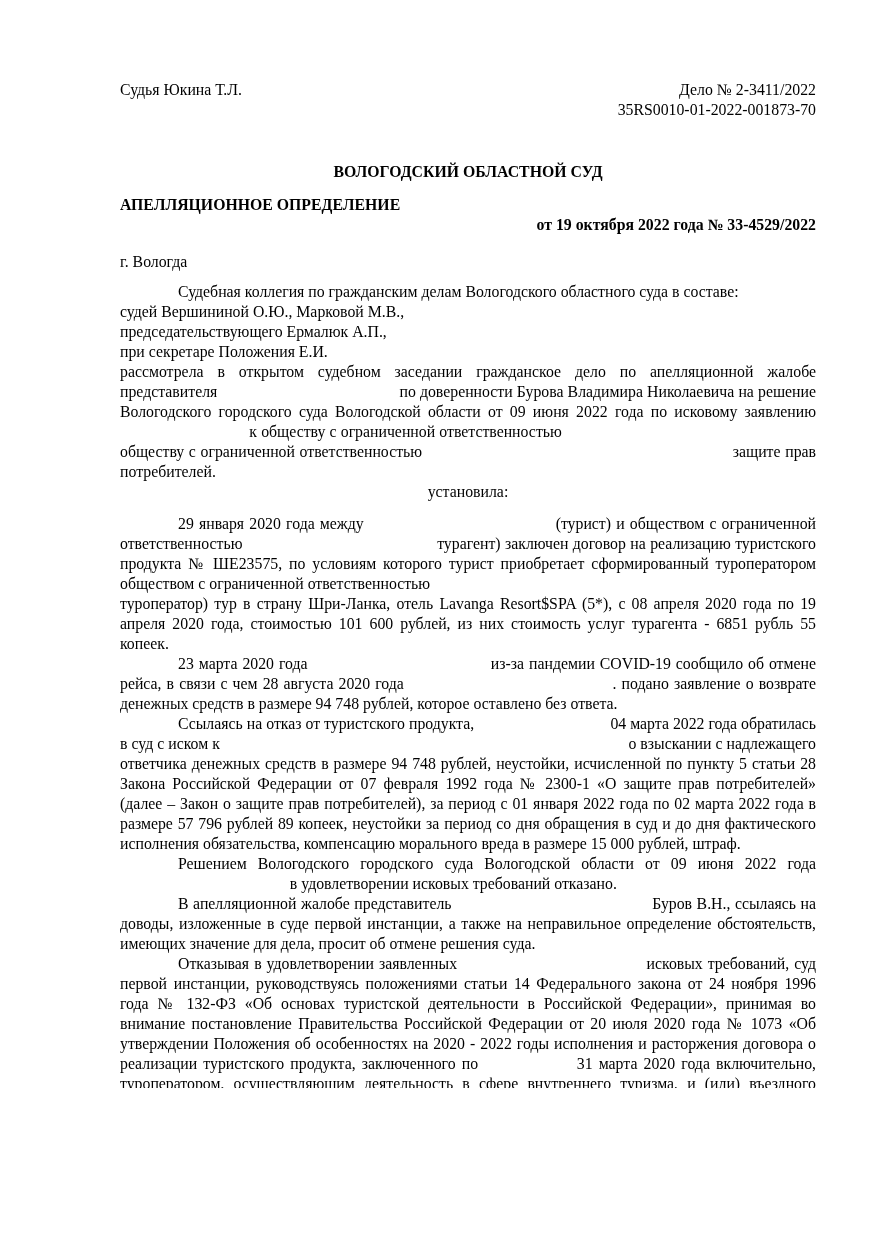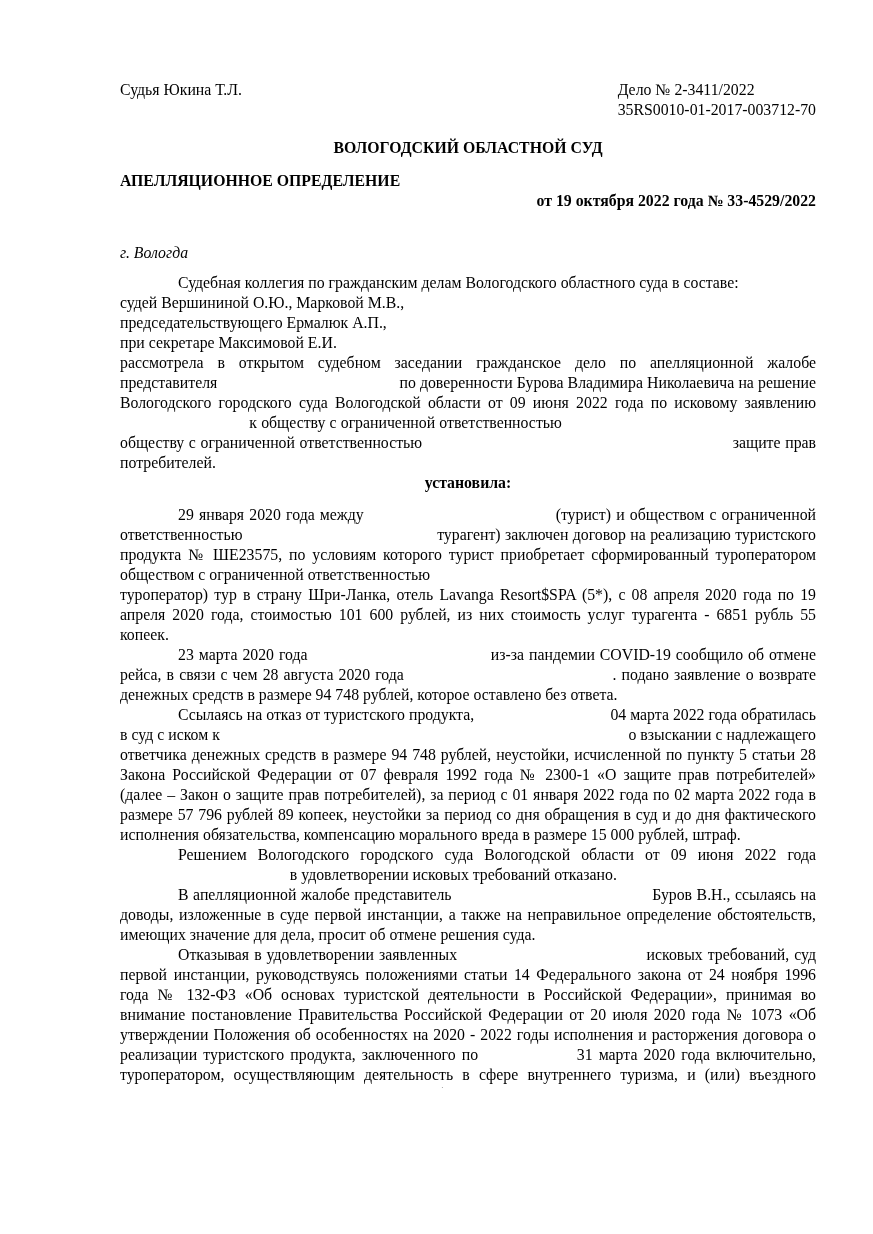--- a/index.html
+++ b/index.html
@@ -19,78 +19,77 @@
     line-height: 20px;
     padding: 80px 57px 0 120px;
     overflow: hidden;
   }
   .header-row {
     display: flex;
     justify-content: space-between;
     align-items: flex-start;
   }
   .header-left { white-space: nowrap; }
-  .header-right { white-space: nowrap; margin-left: 12px; }
+  .header-right { text-align: right; white-space: nowrap; margin-left: 12px; }
   .court-name {
     text-align: center;
     font-weight: bold;
-    margin-top: 18px;
+    margin-top: 42px;
   }
   .doc-type {
     text-align: left;
     font-weight: bold;
     margin-top: 13px;
   }
   .doc-date {
     text-align: right;
     font-weight: bold;
   }
   .city-line {
-    margin-top: 32px;
-    font-style: italic;
+    margin-top: 17px;
   }
   .doc-body {
     margin-top: 10px;
   }
   .doc-body p {
     margin: 0;
     text-align: justify;
   }
   .doc-body p.indent { text-indent: 58px; }
   .doc-body p.plain { text-indent: 0; }
   .doc-body p.center-bold {
     text-align: center;
-    font-weight: bold;
+    font-weight: normal;
     text-indent: 0;
     margin-bottom: 12px;
   }
 </style>
 </head>
 <body>
 
 <div class="page">
   <div class="header-row">
     <div class="header-left">Судья Юкина Т.Л.</div>
     <div class="header-right">
       <div>Дело № 2-3411/2022</div>
-      <div>35RS0010-01-2017-003712-70</div>
+      <div>35RS0010-01-2022-001873-70</div>
     </div>
   </div>
 
   <div class="court-name">ВОЛОГОДСКИЙ ОБЛАСТНОЙ СУД</div>
   <div class="doc-type">АПЕЛЛЯЦИОННОЕ ОПРЕДЕЛЕНИЕ</div>
   <div class="doc-date">от 19 октября 2022 года № 33-4529/2022</div>
 
   <div class="city-line">г. Вологда</div>
 
   <div class="doc-body" id="doc-body">
       <p class="indent">Судебная коллегия по гражданским делам Вологодского областного суда в составе:</p>
       <p class="plain">судей Вершининой О.Ю., Марковой М.В.,</p>
       <p class="plain">председательствующего Ермалюк А.П.,</p>
-      <p class="plain">при секретаре Максимовой Е.И.</p>
+      <p class="plain">при секретаре Положения Е.И.</p>
       <p class="plain">рассмотрела в открытом судебном заседании гражданское дело по апелляционной жалобе представителя &nbsp;&nbsp;&nbsp;&nbsp;&nbsp;&nbsp;&nbsp;&nbsp;&nbsp;&nbsp;&nbsp;&nbsp;&nbsp;&nbsp;&nbsp;&nbsp;&nbsp;&nbsp;&nbsp;&nbsp;&nbsp;&nbsp;&nbsp;&nbsp;&nbsp;&nbsp;&nbsp;&nbsp;&nbsp;&nbsp;&nbsp;&nbsp;&nbsp;&nbsp;&nbsp;&nbsp;&nbsp;&nbsp;&nbsp;&nbsp;&nbsp;&nbsp; по доверенности Бурова Владимира Николаевича на решение Вологодского городского суда Вологодской области от 09 июня 2022 года по исковому заявлению &nbsp;&nbsp;&nbsp;&nbsp;&nbsp;&nbsp;&nbsp;&nbsp;&nbsp;&nbsp;&nbsp;&nbsp;&nbsp;&nbsp;&nbsp;&nbsp;&nbsp;&nbsp;&nbsp;&nbsp;&nbsp;&nbsp;&nbsp;&nbsp;&nbsp;&nbsp;&nbsp;&nbsp;&nbsp;&nbsp; к обществу с ограниченной ответственностью &nbsp;&nbsp;&nbsp;&nbsp;&nbsp;&nbsp;&nbsp;&nbsp;&nbsp;&nbsp;&nbsp;&nbsp;&nbsp;&nbsp;&nbsp;&nbsp;&nbsp;&nbsp;&nbsp;&nbsp;&nbsp;&nbsp;&nbsp;&nbsp;&nbsp;&nbsp;&nbsp;&nbsp;&nbsp;&nbsp;&nbsp;&nbsp;&nbsp;&nbsp;&nbsp;&nbsp;&nbsp;&nbsp;&nbsp;&nbsp;&nbsp;&nbsp;&nbsp;&nbsp;&nbsp;&nbsp;&nbsp;&nbsp;&nbsp;&nbsp;&nbsp;&nbsp;&nbsp;&nbsp;&nbsp;&nbsp;&nbsp;&nbsp;&nbsp;&nbsp; обществу с ограниченной ответственностью &nbsp;&nbsp;&nbsp;&nbsp;&nbsp;&nbsp;&nbsp;&nbsp;&nbsp;&nbsp;&nbsp;&nbsp;&nbsp;&nbsp;&nbsp;&nbsp;&nbsp;&nbsp;&nbsp;&nbsp;&nbsp;&nbsp;&nbsp;&nbsp;&nbsp;&nbsp;&nbsp;&nbsp;&nbsp;&nbsp;&nbsp;&nbsp;&nbsp;&nbsp;&nbsp;&nbsp;&nbsp;&nbsp;&nbsp;&nbsp;&nbsp;&nbsp;&nbsp;&nbsp;&nbsp;&nbsp;&nbsp;&nbsp;&nbsp;&nbsp;&nbsp;&nbsp;&nbsp;&nbsp;&nbsp;&nbsp;&nbsp;&nbsp;&nbsp;&nbsp;&nbsp;&nbsp;&nbsp;&nbsp;&nbsp; защите прав потребителей.</p>
       <p class="center-bold">установила:</p>
       <p class="indent">29 января 2020 года между &nbsp;&nbsp;&nbsp;&nbsp;&nbsp;&nbsp;&nbsp;&nbsp;&nbsp;&nbsp;&nbsp;&nbsp;&nbsp;&nbsp;&nbsp;&nbsp;&nbsp;&nbsp;&nbsp;&nbsp;&nbsp;&nbsp;&nbsp;&nbsp;&nbsp;&nbsp;&nbsp;&nbsp;&nbsp;&nbsp;&nbsp;&nbsp;&nbsp;&nbsp;&nbsp; (турист) и обществом с ограниченной ответственностью &nbsp;&nbsp;&nbsp;&nbsp;&nbsp;&nbsp;&nbsp;&nbsp;&nbsp;&nbsp;&nbsp;&nbsp;&nbsp;&nbsp;&nbsp;&nbsp;&nbsp;&nbsp;&nbsp;&nbsp;&nbsp;&nbsp;&nbsp;&nbsp;&nbsp;&nbsp;&nbsp;&nbsp;&nbsp;&nbsp;&nbsp;&nbsp;&nbsp;&nbsp;&nbsp;&nbsp;&nbsp;&nbsp;&nbsp;&nbsp;&nbsp;&nbsp; турагент) заключен договор на реализацию туристского продукта № ШЕ23575, по условиям которого турист приобретает сформированный туроператором обществом с ограниченной ответственностью</p>
       <p class="plain">туроператор) тур в страну Шри-Ланка, отель Lavanga Resort$SPA (5*), с 08 апреля 2020 года по 19 апреля 2020 года, стоимостью 101 600 рублей, из них стоимость услуг турагента - 6851 рубль 55 копеек.</p>
       <p class="indent">23 марта 2020 года &nbsp;&nbsp;&nbsp;&nbsp;&nbsp;&nbsp;&nbsp;&nbsp;&nbsp;&nbsp;&nbsp;&nbsp;&nbsp;&nbsp;&nbsp;&nbsp;&nbsp;&nbsp;&nbsp;&nbsp;&nbsp;&nbsp;&nbsp;&nbsp;&nbsp;&nbsp;&nbsp;&nbsp;&nbsp;&nbsp;&nbsp;&nbsp;&nbsp;&nbsp;&nbsp; из-за пандемии COVID-19 сообщило об отмене рейса, в связи с чем 28 августа 2020 года &nbsp;&nbsp;&nbsp;&nbsp;&nbsp;&nbsp;&nbsp;&nbsp;&nbsp;&nbsp;&nbsp;&nbsp;&nbsp;&nbsp;&nbsp;&nbsp;&nbsp;&nbsp;&nbsp;&nbsp;&nbsp;&nbsp;&nbsp;&nbsp;&nbsp;&nbsp;&nbsp;&nbsp;&nbsp;&nbsp;&nbsp;&nbsp;&nbsp;&nbsp;&nbsp;&nbsp;&nbsp;&nbsp;&nbsp;&nbsp;. подано заявление о возврате денежных средств в размере 94 748 рублей, которое оставлено без ответа.</p>
       <p class="indent">Ссылаясь на отказ от туристского продукта, &nbsp;&nbsp;&nbsp;&nbsp;&nbsp;&nbsp;&nbsp;&nbsp;&nbsp;&nbsp;&nbsp;&nbsp;&nbsp;&nbsp;&nbsp;&nbsp;&nbsp;&nbsp;&nbsp;&nbsp;&nbsp;&nbsp;&nbsp;&nbsp;&nbsp;&nbsp;&nbsp;&nbsp;&nbsp;&nbsp;&nbsp;&nbsp; 04 марта 2022 года обратилась в суд с иском к &nbsp;&nbsp;&nbsp;&nbsp;&nbsp;&nbsp;&nbsp;&nbsp;&nbsp;&nbsp;&nbsp;&nbsp;&nbsp;&nbsp;&nbsp;&nbsp;&nbsp;&nbsp;&nbsp;&nbsp;&nbsp;&nbsp;&nbsp;&nbsp;&nbsp;&nbsp;&nbsp;&nbsp;&nbsp;&nbsp;&nbsp;&nbsp;&nbsp;&nbsp;&nbsp;&nbsp;&nbsp;&nbsp;&nbsp;&nbsp;&nbsp;&nbsp;&nbsp;&nbsp;&nbsp;&nbsp;&nbsp;&nbsp;&nbsp;&nbsp;&nbsp;&nbsp;&nbsp;&nbsp;&nbsp;&nbsp;&nbsp;&nbsp;&nbsp;&nbsp;&nbsp;&nbsp;&nbsp;&nbsp;&nbsp;&nbsp;&nbsp;&nbsp;&nbsp;&nbsp;&nbsp;&nbsp;&nbsp;&nbsp;&nbsp;&nbsp;&nbsp;&nbsp;&nbsp;&nbsp;&nbsp;&nbsp;&nbsp;&nbsp;&nbsp;&nbsp;&nbsp;&nbsp;&nbsp;&nbsp;&nbsp;&nbsp;&nbsp;&nbsp;&nbsp;&nbsp;&nbsp;&nbsp;&nbsp;&nbsp; о взыскании с надлежащего ответчика денежных средств в размере 94 748 рублей, неустойки, исчисленной по пункту 5 статьи 28 Закона Российской Федерации от 07 февраля 1992 года № 2300-1 «О защите прав потребителей» (далее – Закон о защите прав потребителей), за период с 01 января 2022 года по 02 марта 2022 года в размере 57 796 рублей 89 копеек, неустойки за период со дня обращения в суд и до дня фактического исполнения обязательства,  компенсацию морального вреда в размере 15 000 рублей, штраф.</p>
       <p class="indent">Решением  Вологодского городского суда Вологодской области от 09 июня 2022 года &nbsp;&nbsp;&nbsp;&nbsp;&nbsp;&nbsp;&nbsp;&nbsp;&nbsp;&nbsp;&nbsp;&nbsp;&nbsp;&nbsp;&nbsp;&nbsp;&nbsp;&nbsp;&nbsp;&nbsp;&nbsp;&nbsp;&nbsp;&nbsp;&nbsp;&nbsp;&nbsp;&nbsp;&nbsp;&nbsp;&nbsp;&nbsp;&nbsp;&nbsp;&nbsp;&nbsp;&nbsp;&nbsp;&nbsp;&nbsp;&nbsp;&nbsp; в удовлетворении исковых требований отказано.</p>
       <p class="indent">В апелляционной жалобе представитель &nbsp;&nbsp;&nbsp;&nbsp;&nbsp;&nbsp;&nbsp;&nbsp;&nbsp;&nbsp;&nbsp;&nbsp;&nbsp;&nbsp;&nbsp;&nbsp;&nbsp;&nbsp;&nbsp;&nbsp;&nbsp;&nbsp;&nbsp;&nbsp;&nbsp;&nbsp;&nbsp;&nbsp;&nbsp;&nbsp;&nbsp;&nbsp;&nbsp;&nbsp;&nbsp;&nbsp;&nbsp;&nbsp;&nbsp;&nbsp;&nbsp;&nbsp; Буров В.Н., ссылаясь на доводы, изложенные в суде первой инстанции, а также на неправильное определение обстоятельств, имеющих значение для дела, просит об отмене решения суда.</p>
       <p class="indent">Отказывая в удовлетворении заявленных &nbsp;&nbsp;&nbsp;&nbsp;&nbsp;&nbsp;&nbsp;&nbsp;&nbsp;&nbsp;&nbsp;&nbsp;&nbsp;&nbsp;&nbsp;&nbsp;&nbsp;&nbsp;&nbsp;&nbsp;&nbsp;&nbsp;&nbsp;&nbsp;&nbsp;&nbsp;&nbsp;&nbsp;&nbsp;&nbsp;&nbsp;&nbsp;&nbsp;&nbsp;&nbsp;&nbsp; исковых требований, суд первой инстанции, руководствуясь положениями статьи 14 Федерального закона от 24 ноября 1996 года № 132-ФЗ «Об основах туристской деятельности в Российской Федерации», принимая во внимание постановление Правительства Российской Федерации от 20 июля 2020 года № 1073 «Об утверждении Положения об особенностях на 2020 - 2022 годы исполнения и расторжения договора о реализации туристского продукта, заключенного по &nbsp;&nbsp;&nbsp;&nbsp;&nbsp;&nbsp;&nbsp;&nbsp;&nbsp;&nbsp;&nbsp;&nbsp;&nbsp;&nbsp; 31 марта 2020 года включительно, туроператором, осуществляющим деятельность в сфере внутреннего туризма, и (или) въездного туризма, и (или) выездного туризма, либо турагентом, реализующим туристский продукт, сформированный таким туроператором, включая основания, порядок, сроки и условия возврата туристам и (или) иным заказчикам туристского продукта уплаченных ими за туристский продукт денежных сумм или предоставления в иные сроки равнозначного туристского продукта, в том числе при наличии обстоятельств, указанных в части третьей статьи 14 Федерального закона «Об основах туристской деятельности в Российской Федерации», а также постановление Правительства Российской Федерации от 02 апреля 2022 года № 577 «О внесении изменений в постановление Правительства Российской Федерации от 20 июля 2020 года &nbsp;&nbsp;&nbsp;&nbsp;&nbsp;&nbsp;&nbsp;&nbsp;&nbsp;&nbsp;&nbsp;&nbsp;&nbsp;&nbsp;&nbsp;&nbsp; № 1073», исходил из того, что при отказе от равнозначного туристского продукта, возврат истцу уплаченных за туристский продукт денежных средств должен быть произведен туроператором не позднее 31 декабря 2022 года.</p>
     </div>

